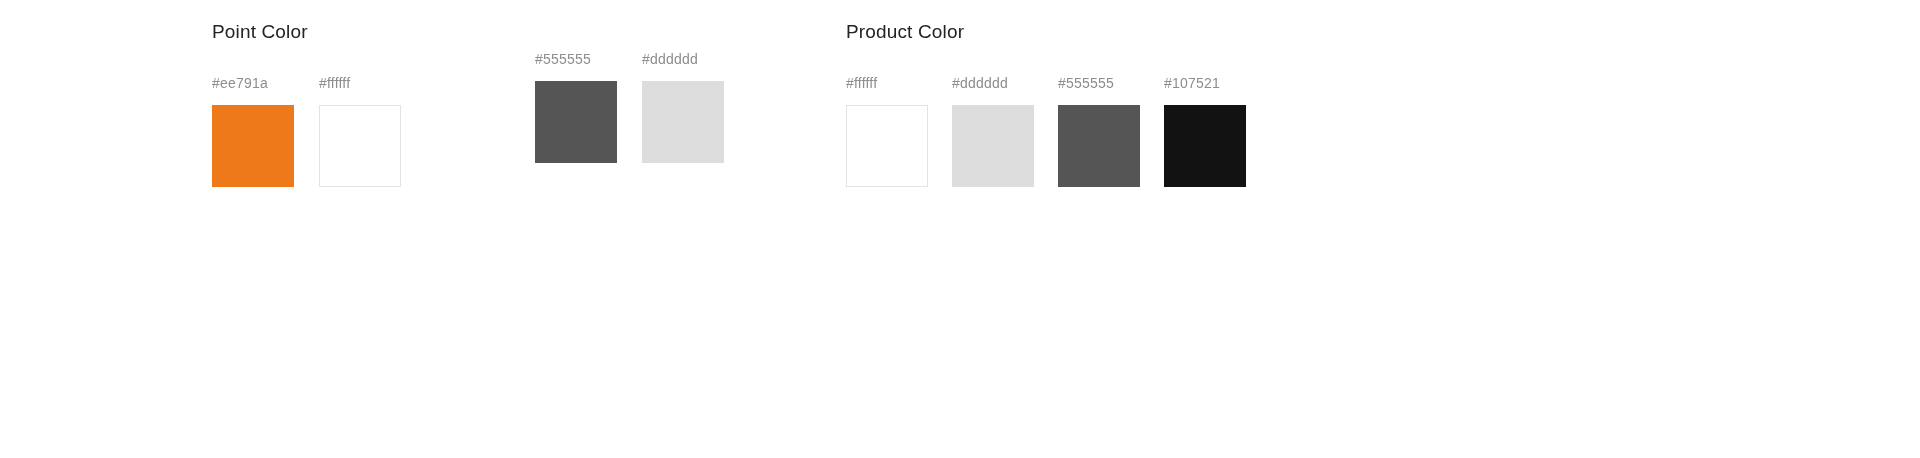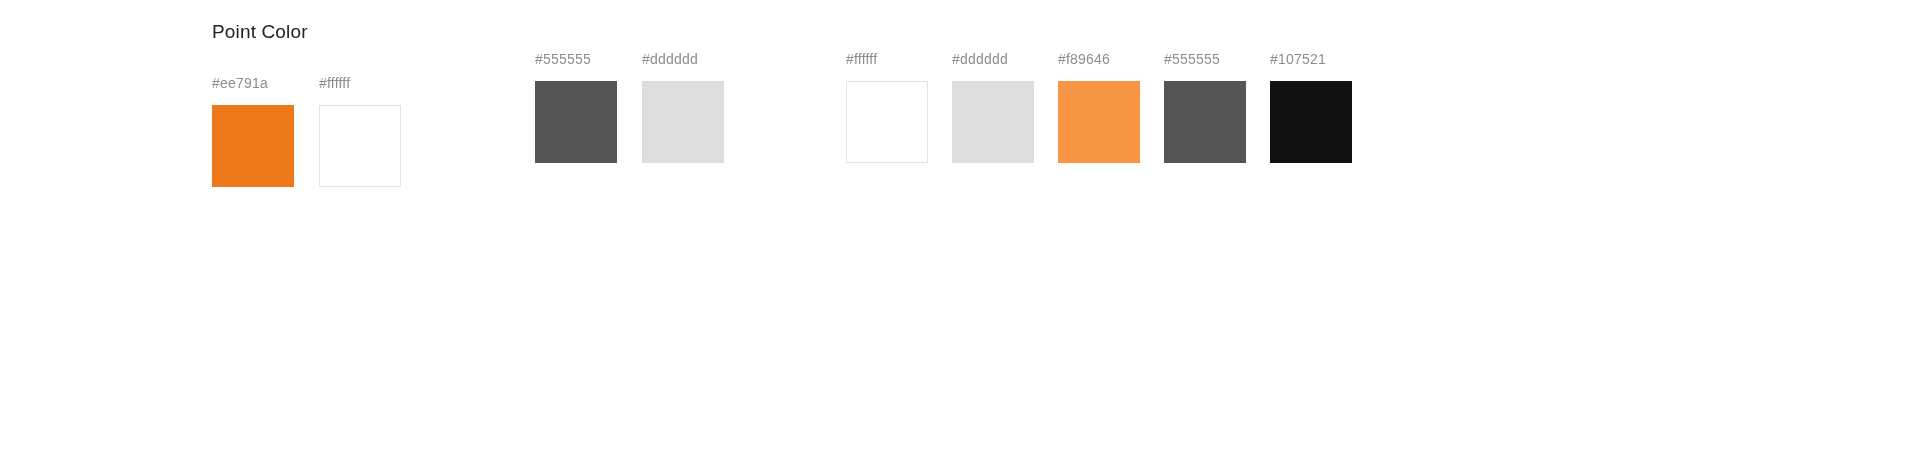--- a/index.html
+++ b/index.html
@@ -94,32 +94,29 @@
           <span class="swatch-label">#555555</span>
           <div class="swatch-chip" style="background: rgb(85, 85, 85);"></div>
         </div>
         <div class="swatch-cell" style="margin-left: 25px;">
           <span class="swatch-label">#dddddd</span>
           <div class="swatch-chip" style="background: rgb(221, 221, 221);"></div>
         </div>
       </div>
     </div>
     <div class="color-group" style="left: 846px;">
+      <h2 class="group-title">Product Color</h2>
       <div class="swatch-row">
         <div class="swatch-cell">
           <span class="swatch-label">#ffffff</span>
           <div class="swatch-chip bordered" style="background: rgb(255, 255, 255);"></div>
         </div>
         <div class="swatch-cell" style="margin-left: 24px;">
           <span class="swatch-label">#dddddd</span>
           <div class="swatch-chip" style="background: rgb(221, 221, 221);"></div>
-        </div>
-        <div class="swatch-cell" style="margin-left: 24px;">
-          <span class="swatch-label">#f89646</span>
-          <div class="swatch-chip" style="background: rgb(248, 150, 70);"></div>
         </div>
         <div class="swatch-cell" style="margin-left: 24px;">
           <span class="swatch-label">#555555</span>
           <div class="swatch-chip" style="background: rgb(85, 85, 85);"></div>
         </div>
         <div class="swatch-cell" style="margin-left: 24px;">
           <span class="swatch-label">#107521</span>
           <div class="swatch-chip" style="background: rgb(18, 18, 18);"></div>
         </div>
       </div>

